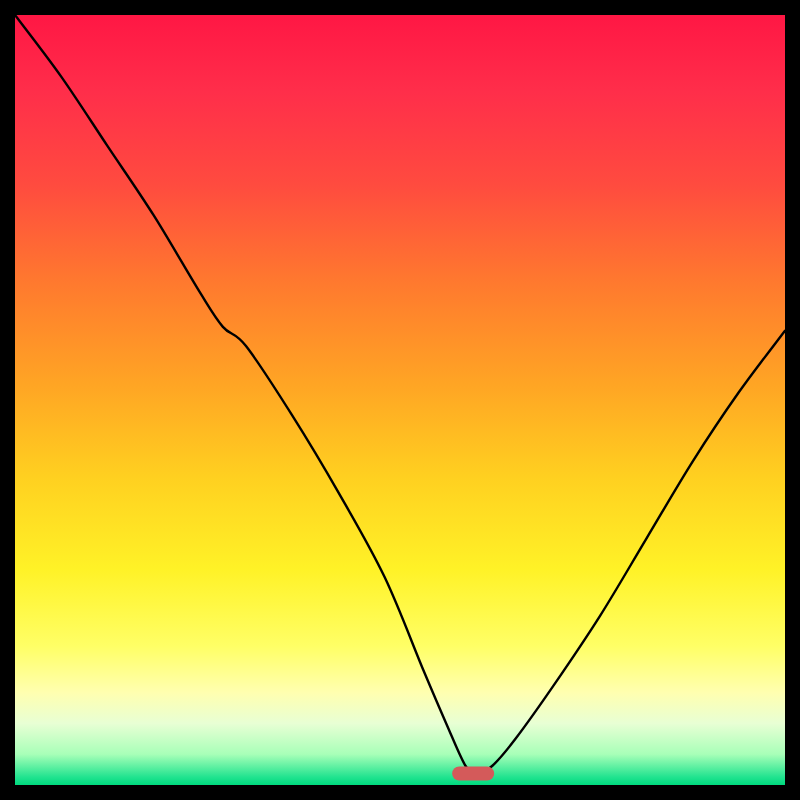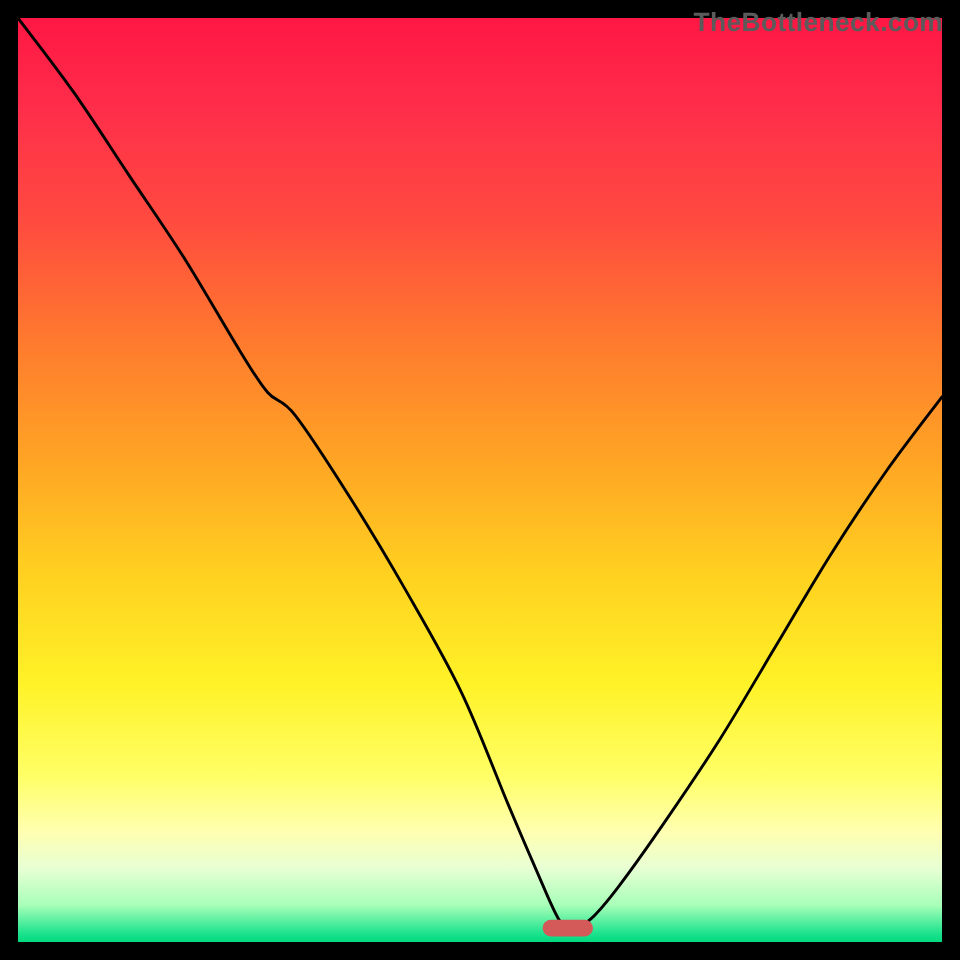--- a/index.html
+++ b/index.html
@@ -62,14 +62,13 @@
             <stop offset="96%" stop-color="#a8ffb8"></stop>
             <stop offset="99%" stop-color="#20e38f"></stop>
             <stop offset="100%" stop-color="#00d97e"></stop>
           </linearGradient>
       </defs>
       <rect x="0" y="0" width="770" height="770" fill="url(#bg-grad)"></rect>
       <path id="curve-path" fill="none" stroke-width="2.4" stroke-linecap="round" stroke-linejoin="round" d="M 0.00 0.00 C 7.70 10.27, 30.80 39.78, 46.20 61.60 C 61.60 83.42, 77.00 107.80, 92.40 130.90 C 107.80 154.00, 123.20 175.82, 138.60 200.20 C 154.00 224.58, 173.25 258.59, 184.80 277.20 C 196.35 295.81, 200.20 302.87, 207.90 311.85 C 215.60 320.83, 219.45 316.34, 231.00 331.10 C 242.55 345.86, 261.80 376.02, 277.20 400.40 C 292.60 424.78, 308.00 450.45, 323.40 477.40 C 338.80 504.35, 355.48 532.58, 369.60 562.10 C 383.72 591.62, 397.83 630.12, 408.10 654.50 C 418.37 678.88, 424.14 692.36, 431.20 708.40 C 438.26 724.44, 445.32 742.41, 450.45 750.75 C 455.58 759.09, 457.51 758.45, 462.00 758.45 C 466.49 758.45, 470.98 756.52, 477.40 750.75 C 483.82 744.98, 490.23 737.27, 500.50 723.80 C 510.77 710.32, 524.88 690.43, 539.00 669.90 C 553.12 649.37, 569.80 624.98, 585.20 600.60 C 600.60 576.22, 616.00 549.27, 631.40 523.60 C 646.80 497.93, 662.20 470.98, 677.60 446.60 C 693.00 422.22, 708.40 399.12, 723.80 377.30 C 739.20 355.48, 762.30 325.97, 770.00 315.70" stroke="#000000"></path>
       <rect id="marker-pill" rx="7" ry="7" height="14" x="437.15" y="751.45" width="42" fill="#d45a5a"></rect>
     </svg>
   </div>
-  <div class="watermark">TheBottleneck.com</div>
 </div>
 
 </body></html>

